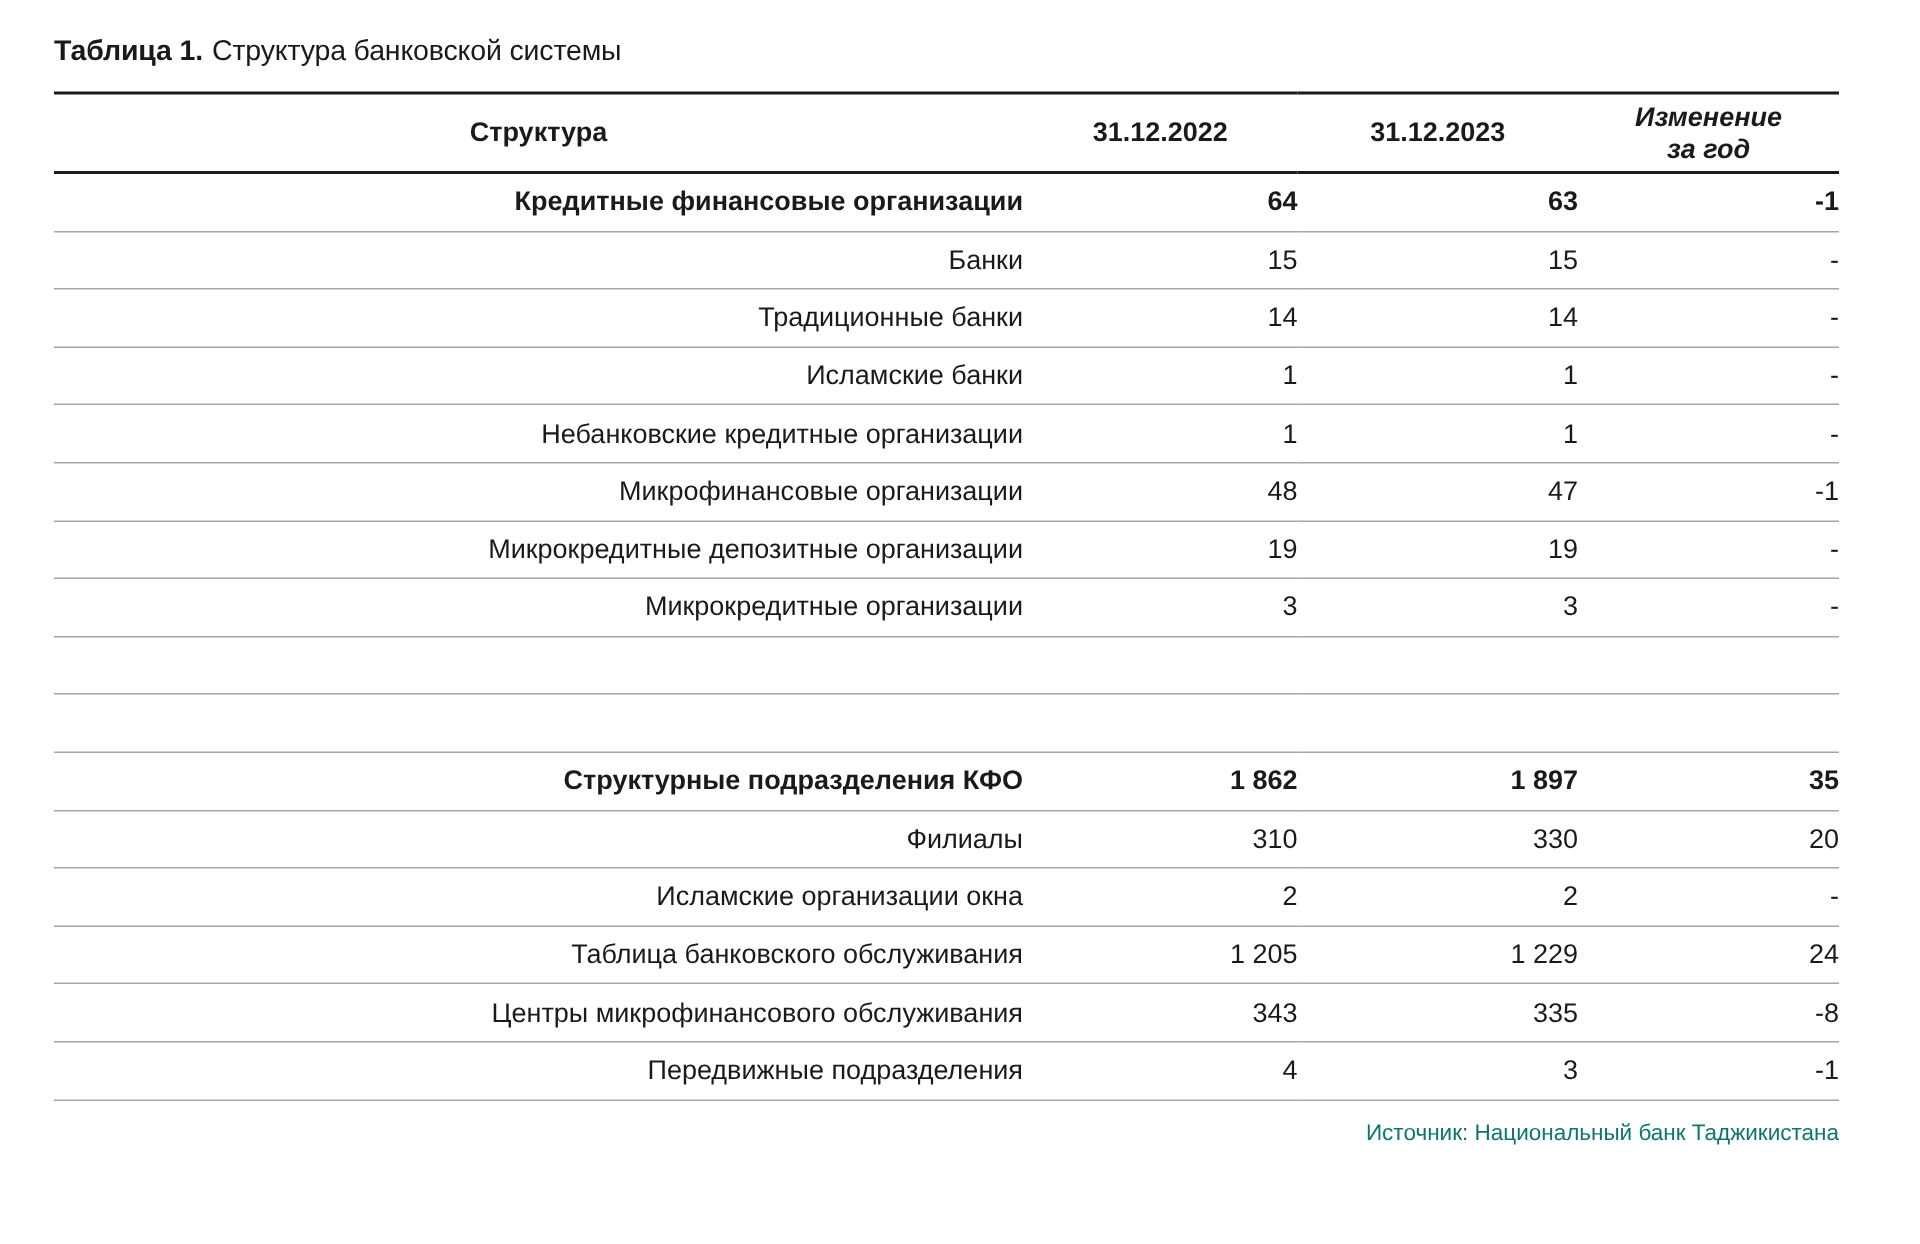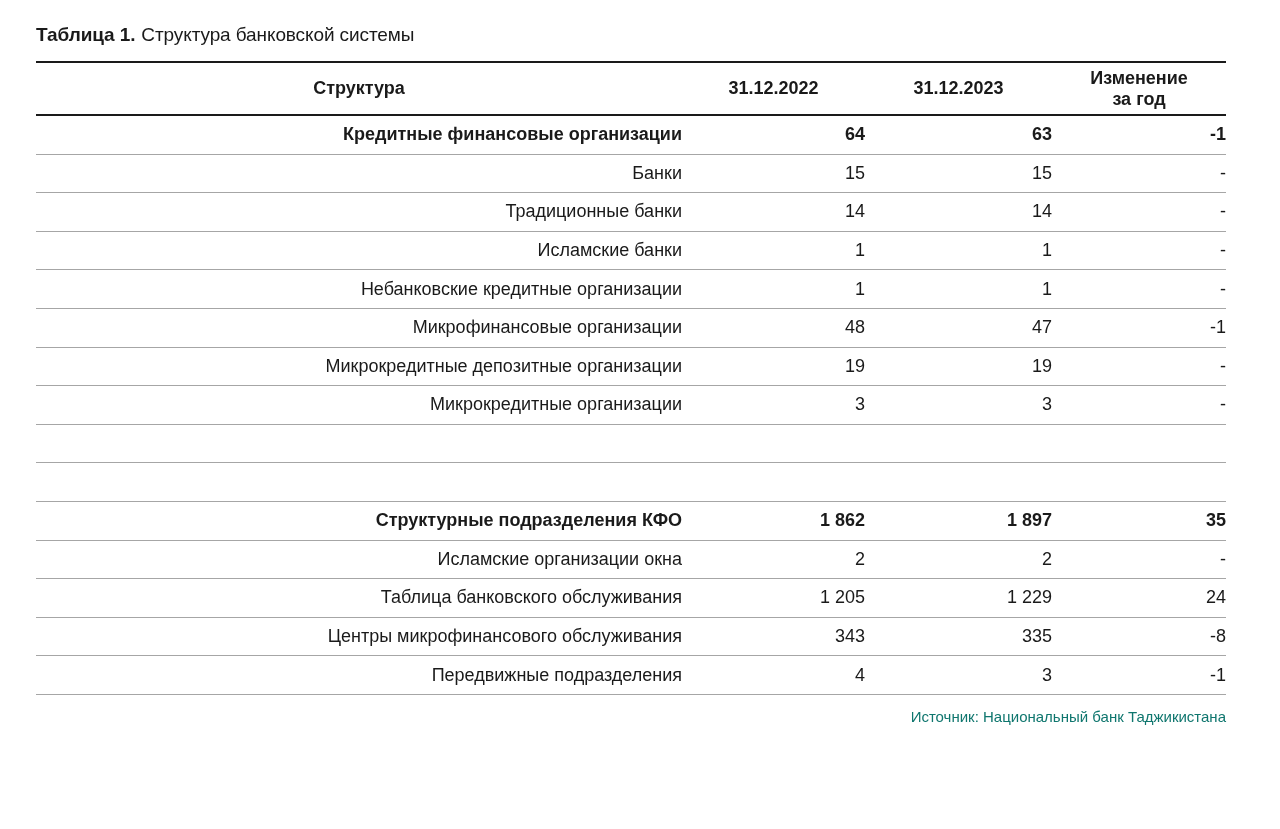--- a/index.html
+++ b/index.html
@@ -46,20 +46,21 @@
     text-align: center;
     vertical-align: middle;
     height: 51px;
     border-bottom: 2px solid #1a1a1a;
     padding: 0;
     line-height: 21px;
   }
   thead th .wrap-narrow {
     display: inline-block;
     max-width: 118px;
+    font-style: italic;
   }
 
   tbody td {
     height: 37.6px;
     border-bottom: 1px solid #a6a6a6;
     padding: 0;
     vertical-align: middle;
   }
   td.label-cell {
     text-align: right;
@@ -157,20 +158,26 @@
         <tr class="spacer-row">
           <td colspan="4"></td>
         </tr>
         <tr class="section-row">
           <td class="label-cell">Структурные подразделения КФО</td>
           <td class="value-cell">1 862</td>
           <td class="value-cell">1 897</td>
           <td class="value-cell">35</td>
         </tr>
         <tr>
+          <td class="label-cell">Филиалы</td>
+          <td class="value-cell">310</td>
+          <td class="value-cell">330</td>
+          <td class="value-cell">20</td>
+        </tr>
+        <tr>
           <td class="label-cell indent">Исламские организации окна</td>
           <td class="value-cell">2</td>
           <td class="value-cell">2</td>
           <td class="value-cell">-</td>
         </tr>
         <tr>
           <td class="label-cell">Таблица банковского обслуживания</td>
           <td class="value-cell">1 205</td>
           <td class="value-cell">1 229</td>
           <td class="value-cell">24</td>

